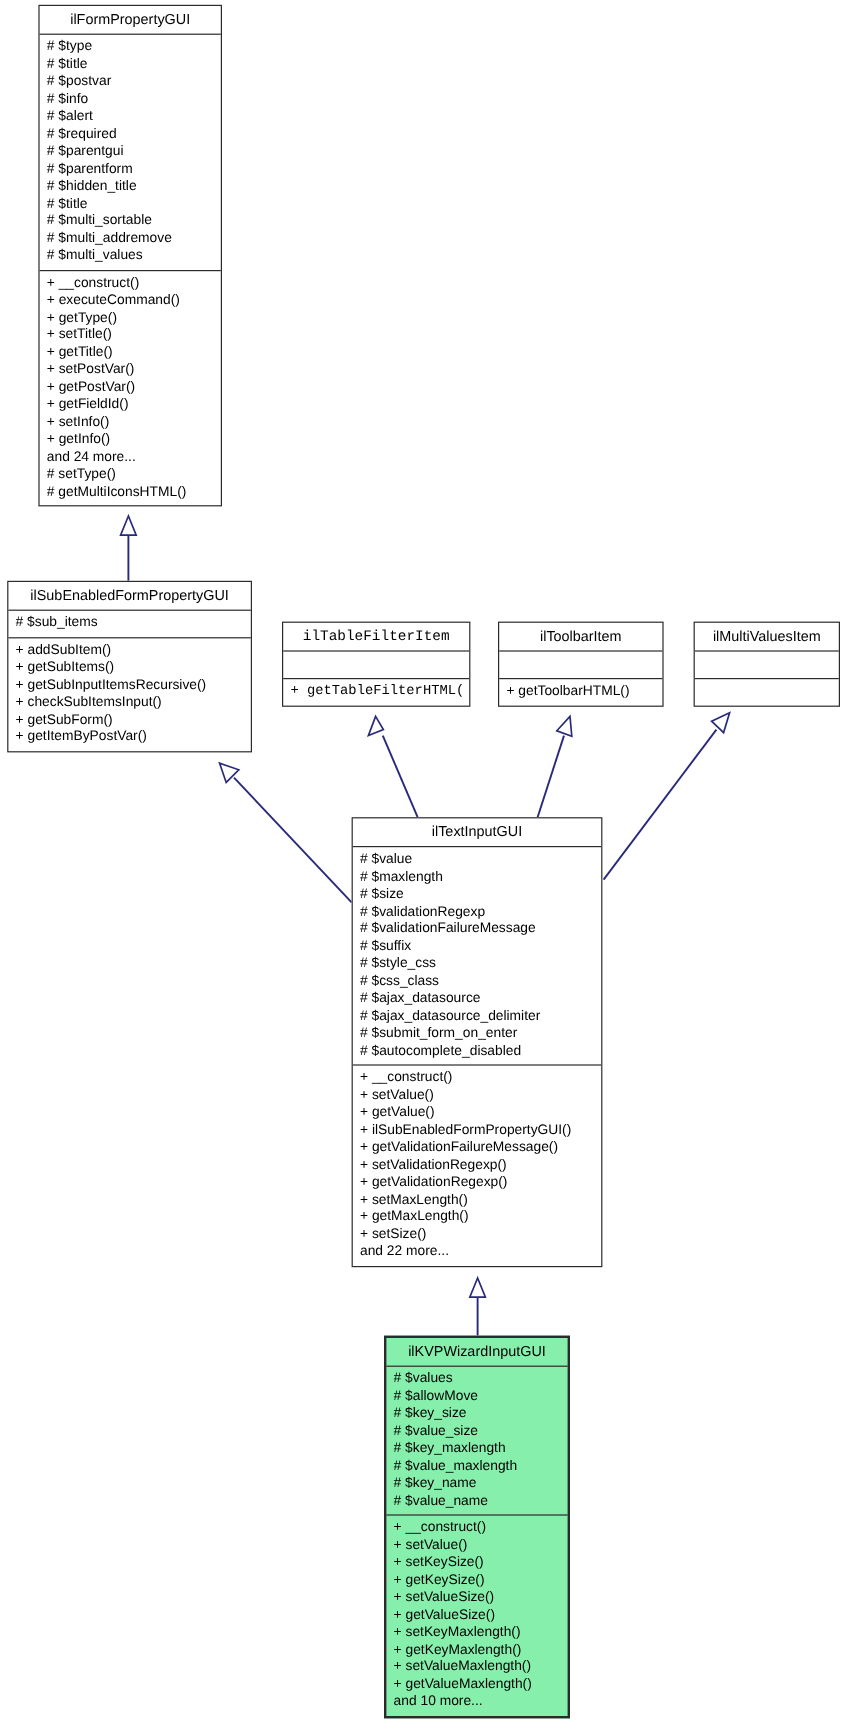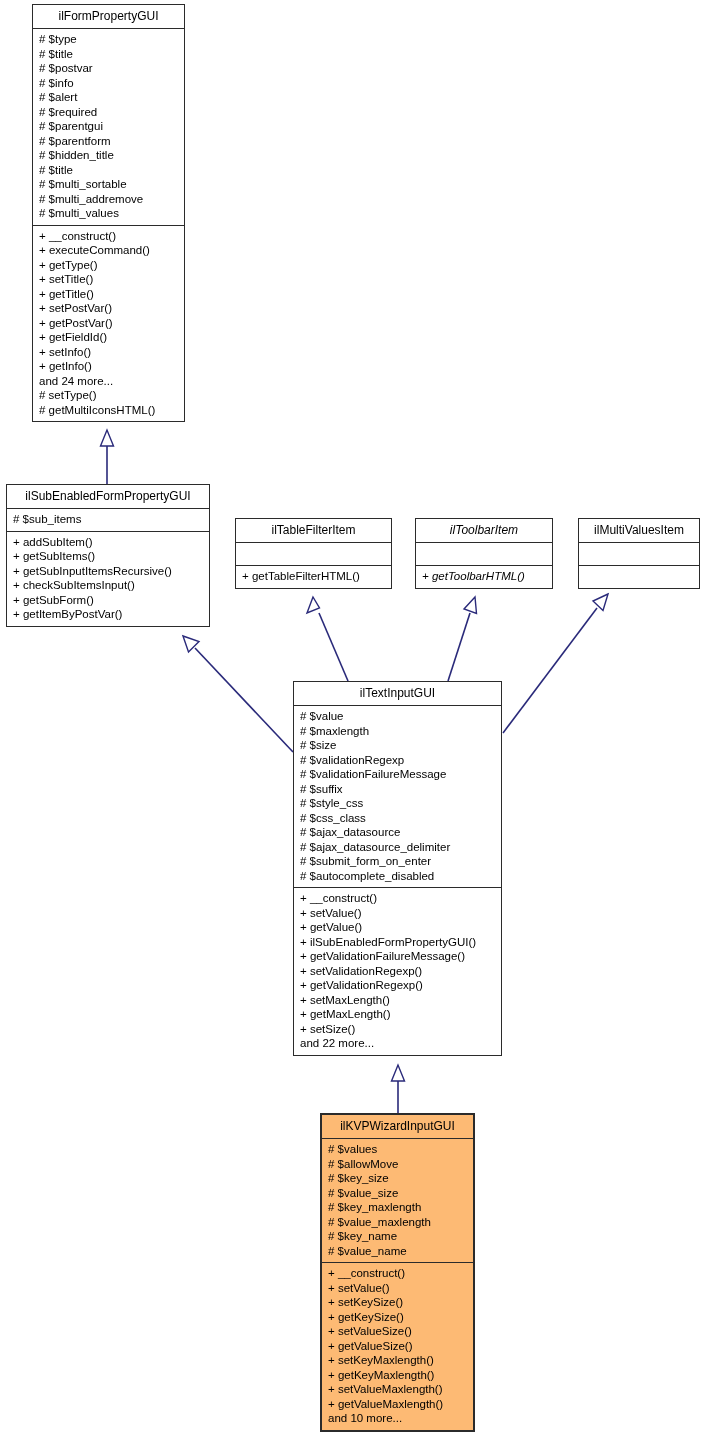--- a/index.html
+++ b/index.html
@@ -23,21 +23,21 @@
   .uml-class {
     position: absolute;
     box-sizing: border-box;
     border: 1px solid #2b2b2b;
     background: #ffffff;
     font-size: 11.5px;
     line-height: 14.5px;
     color: #000000;
   }
   .uml-class.filled {
-    background: #fdba74;
+    background: #86efac;
   }
   .cls-title {
     text-align: center;
     padding: 4px 4px 5px 4px;
     font-size: 12px;
     line-height: 14px;
     white-space: nowrap;
   }
   .cls-sep {
     border-top: 1px solid #2b2b2b;
@@ -148,31 +148,31 @@
     <div class="cls-section">
       <div class="row">+ addSubItem()</div>
       <div class="row">+ getSubItems()</div>
       <div class="row">+ getSubInputItemsRecursive()</div>
       <div class="row">+ checkSubItemsInput()</div>
       <div class="row">+ getSubForm()</div>
       <div class="row">+ getItemByPostVar()</div>
     </div>
   </div>
 
-  <div class="uml-class" style="left:235px; top:518px; width:157px;">
+  <div class="uml-class" style="left:235px; top:518px; width:157px;font-family:Liberation Mono, monospace;">
     <div class="cls-title">ilTableFilterItem</div>
     <div class="cls-sep"></div>
     <div class="cls-section empty"></div>
     <div class="cls-sep"></div>
     <div class="cls-section">
       <div class="row">+ getTableFilterHTML()</div>
     </div>
   </div>
 
-  <div class="uml-class" style="left:415px; top:518px; width:138px;font-style:italic;">
+  <div class="uml-class" style="left:415px; top:518px; width:138px;">
     <div class="cls-title">ilToolbarItem</div>
     <div class="cls-sep"></div>
     <div class="cls-section empty"></div>
     <div class="cls-sep"></div>
     <div class="cls-section">
       <div class="row">+ getToolbarHTML()</div>
     </div>
   </div>
 
   <div class="uml-class" style="left:578px; top:518px; width:122px;">

